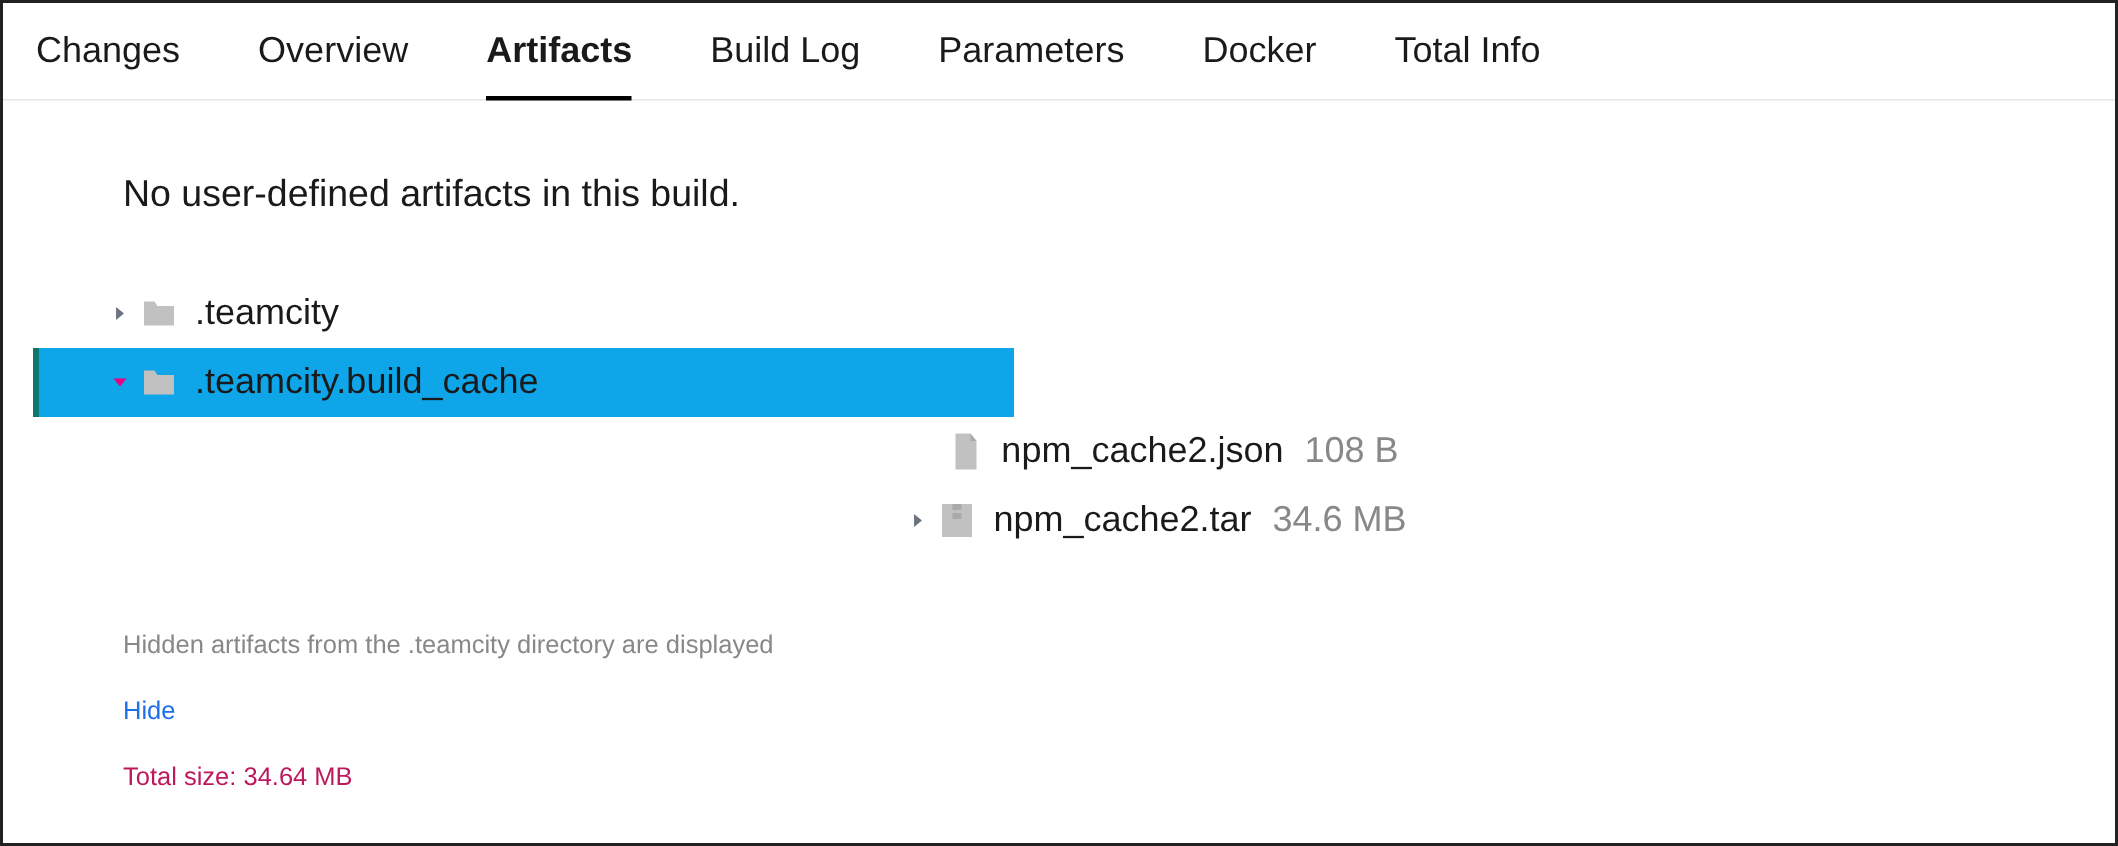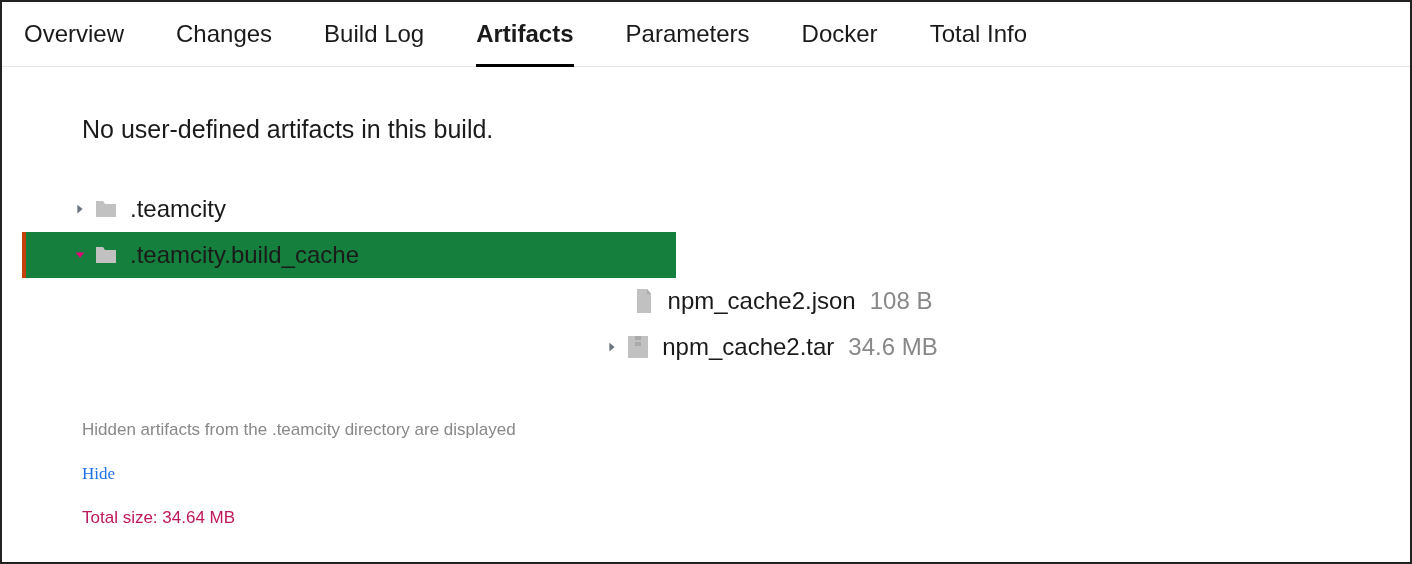--- a/index.html
+++ b/index.html
@@ -52,22 +52,22 @@
     .tree {
       margin-left: -60px;
     }
     .tree-row {
       display: flex;
       align-items: center;
       height: 46px;
       font-size: 24px;
     }
     .tree-row.highlighted {
-      background: #15803d;
-      border-left: 4px solid #c2410c;
+      background: #0ea5e9;
+      border-left: 4px solid #0f766e;
       width: 654px;
     }
     .indent-0 { padding-left: 46px; text-align: center; }
     .indent-1 { padding-left: 106px; justify-content: center; }
     .indent-0.highlighted { padding-left: 42px; }
     .chevron {
       width: 24px;
       display: inline-flex;
       align-items: center;
       justify-content: center;
@@ -107,39 +107,38 @@
       font-size: 17px;
       line-height: 40px;
     }
     .hidden-note {
       color: #888;
     }
     .hide-link {
       color: #1f6feb;
       cursor: pointer;
       margin-top: 4px;
-      font-family: Liberation Serif, serif;
     }
     .total-size {
       color: #be185d;
       margin-top: 4px;
     }
     .publish-note {
       color: #1a1a1a;
       margin-top: 34px;
     }
   </style>
 </head>
 <body>
 
 <div class="tabs">
+  <div class="tab">Changes</div>
   <div class="tab">Overview</div>
-  <div class="tab">Changes</div>
+  <div class="tab active">Artifacts</div>
   <div class="tab">Build Log</div>
-  <div class="tab active">Artifacts</div>
   <div class="tab">Parameters</div>
   <div class="tab">Docker</div>
   <div class="tab">Total Info</div>
 </div>
 
 <div class="content">
 
   <div class="no-artifacts">No user-defined artifacts in this build.</div>
 
   <div class="tree">

